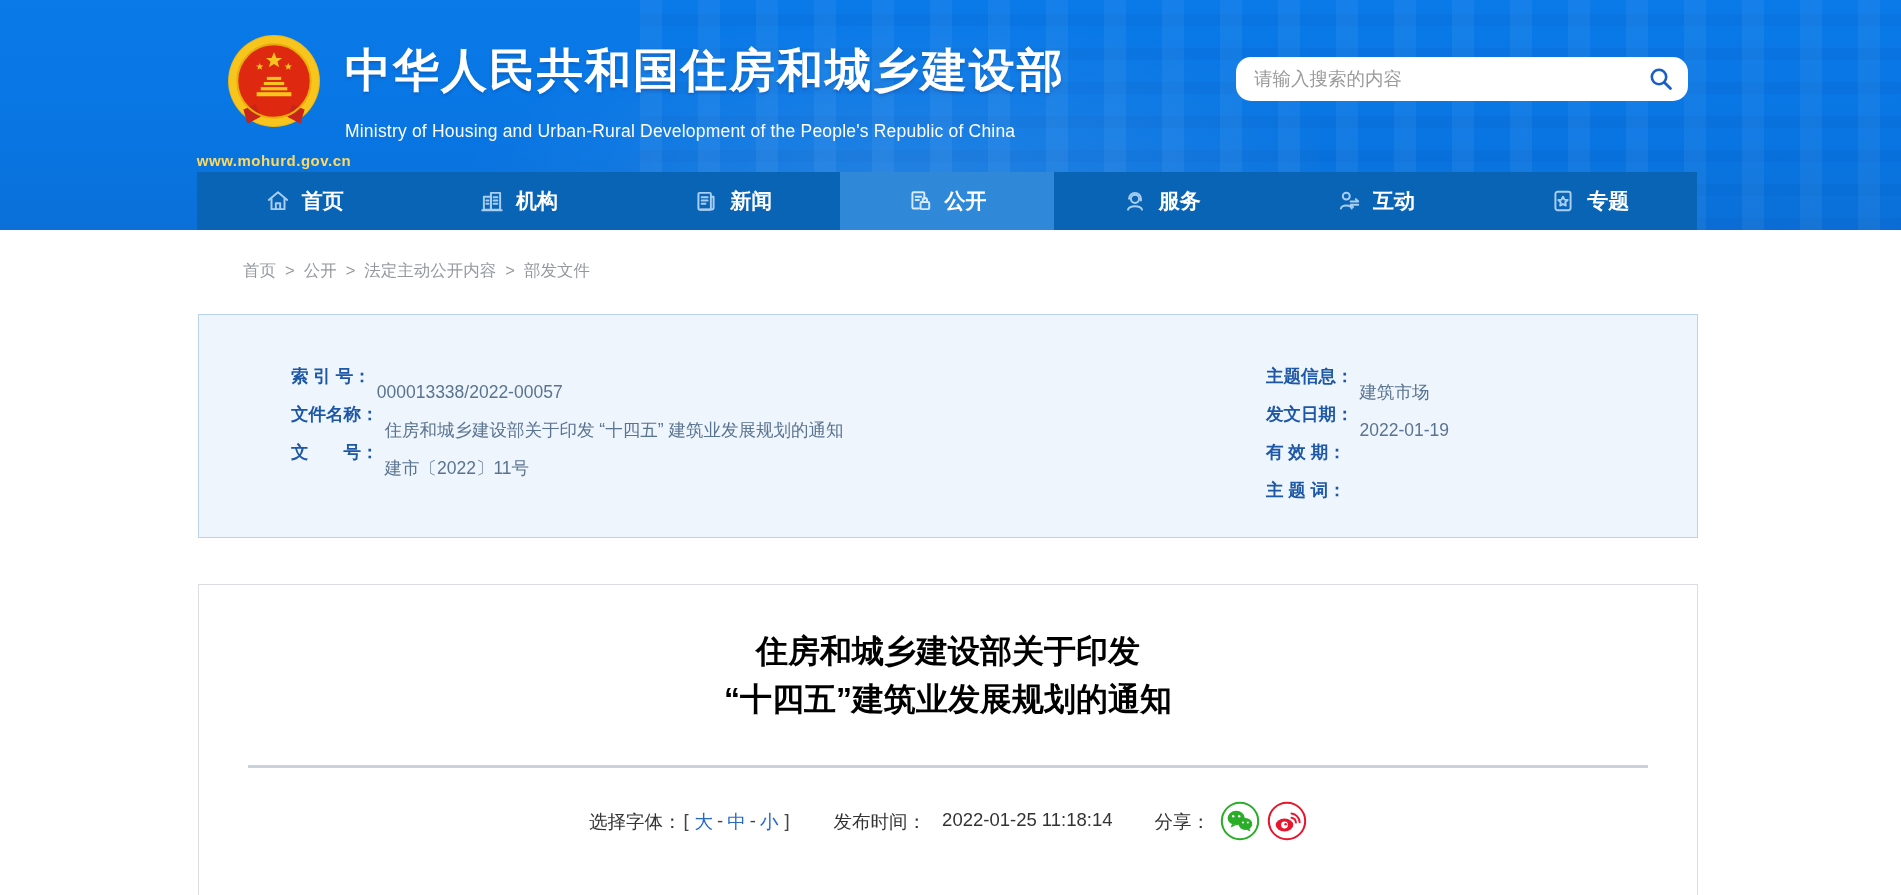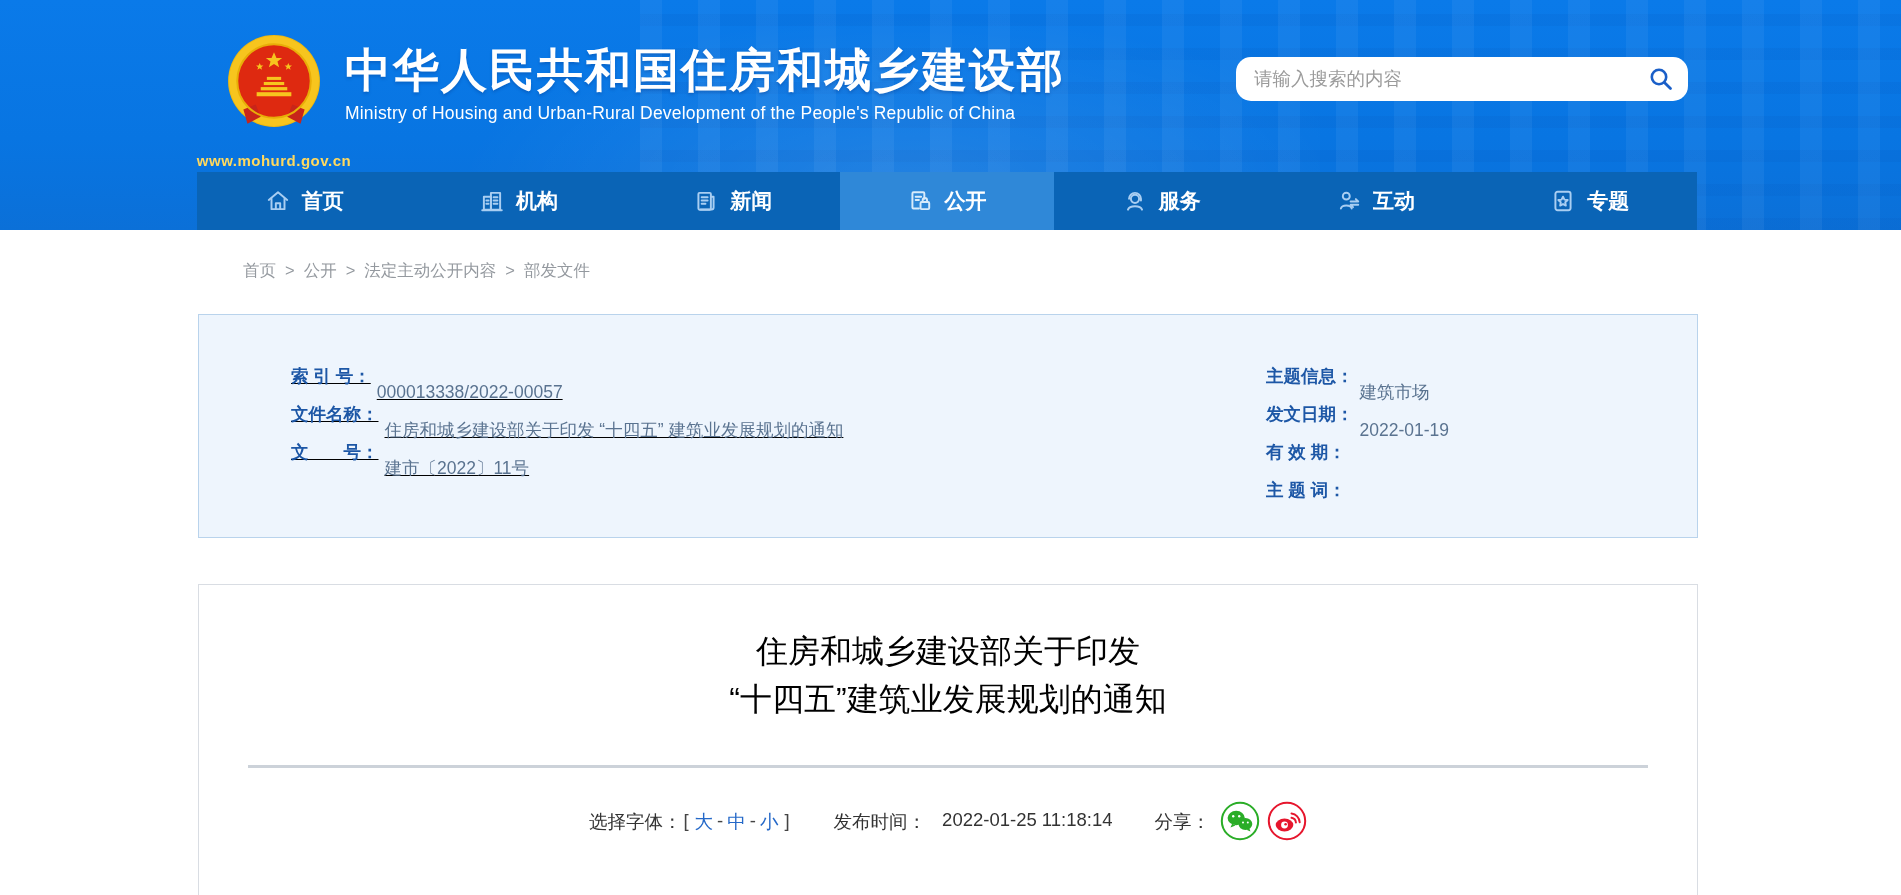--- a/index.html
+++ b/index.html
@@ -17,21 +17,21 @@
   }
   .hdr-haze { position:absolute; top:0; left:420px; width:900px; height:230px; pointer-events:none;
     background:radial-gradient(ellipse at 55% 80%, rgba(255,255,255,0.10), rgba(255,255,255,0) 65%); }
 
   .emblem { position:absolute; left:225px; top:34px; width:98px; height:98px; }
   .site-url { position:absolute; left:183px; top:152px; width:182px; text-align:center;
     color:#ffd95e; font-weight:bold; font-size:15px; letter-spacing:.5px; }
   .titles { position:absolute; left:345px; top:44px; color:#fff; }
   .title-cn { font-size:46px; font-weight:bold; letter-spacing:2px; line-height:52px;
     text-shadow:0 2px 3px rgba(0,40,110,0.25); }
-  .title-en { font-size:17.5px; margin-top:7px; letter-spacing:.2px; }
+  .title-en { font-size:17.5px; margin-top:25px; letter-spacing:.2px; }
 
   .searchbox { position:absolute; left:1236px; top:57px; width:452px; height:44px;
     background:#fff; display:flex; align-items:center;border-radius:15px; }
   .searchbox input { flex:1; height:100%; border:none; outline:none; background:transparent;
     font-size:18.5px; padding-left:18px; color:#333; font-family:inherit; }
   .searchbox input::placeholder { color:#9b9b9b; }
   .search-btn { width:54px; height:100%; border:none; background:transparent; cursor:pointer;
     display:flex; align-items:center; justify-content:center; }
 
   
@@ -45,30 +45,30 @@
 
   
   .breadcrumb { position:absolute; left:200px; top:260px; font-size:16.5px; color:#94999f;margin-left:43px; }
   .breadcrumb a { color:#94999f; text-decoration:none; cursor:pointer; }
   .crumb-sep { margin:0 9px; }
 
   
   .doc-info { position:absolute; left:198px; top:314px; width:1500px; height:224px;
     background:#eef5fd; border:1px solid #b9d3ec; }
   .info-col { position:absolute; top:42px; }
-  .info-col.left { left:92px; width:930px;text-decoration:underline; }
+  .info-col.left { left:92px; width:930px; }
   .info-col.right { left:1067px; width:400px; }
   .info-row { height:38px; display:flex; align-items:center; font-size:17.5px; white-space:nowrap; }
   .info-label { color:#1d57a6; font-weight:bold; }
   .info-value { color:#5a7390; margin-left:6px;margin-top:32px; }
 
   
   .article { position:absolute; left:198px; top:584px; width:1500px; height:420px;
     background:#fff; border:1px solid #d9dde3; }
-  .article-title { text-align:center; margin-top:42px; font-size:32px; font-weight:normal;
+  .article-title { text-align:center; margin-top:42px; font-size:32px; font-weight:bold;
     color:#000; line-height:48px; font-family:"Liberation Sans", sans-serif; }
   .title-divider { width:1400px; margin:42px auto 0; border:none; border-top:3px solid #ccd2d9; }
   .toolbar { margin-top:33px; display:flex; align-items:center; justify-content:center;
     font-size:18.5px; color:#333; }
   .font-sel { display:flex; align-items:center; }
   .fs-size { color:#2468c8; cursor:pointer; margin:0 4px; }
   .fs-dash { color:#444; }
   .fs-bracket { color:#444; margin:0 2px; }
   .tb-gap { width:42px; }
   .publish { display:flex; align-items:flex-start; }

